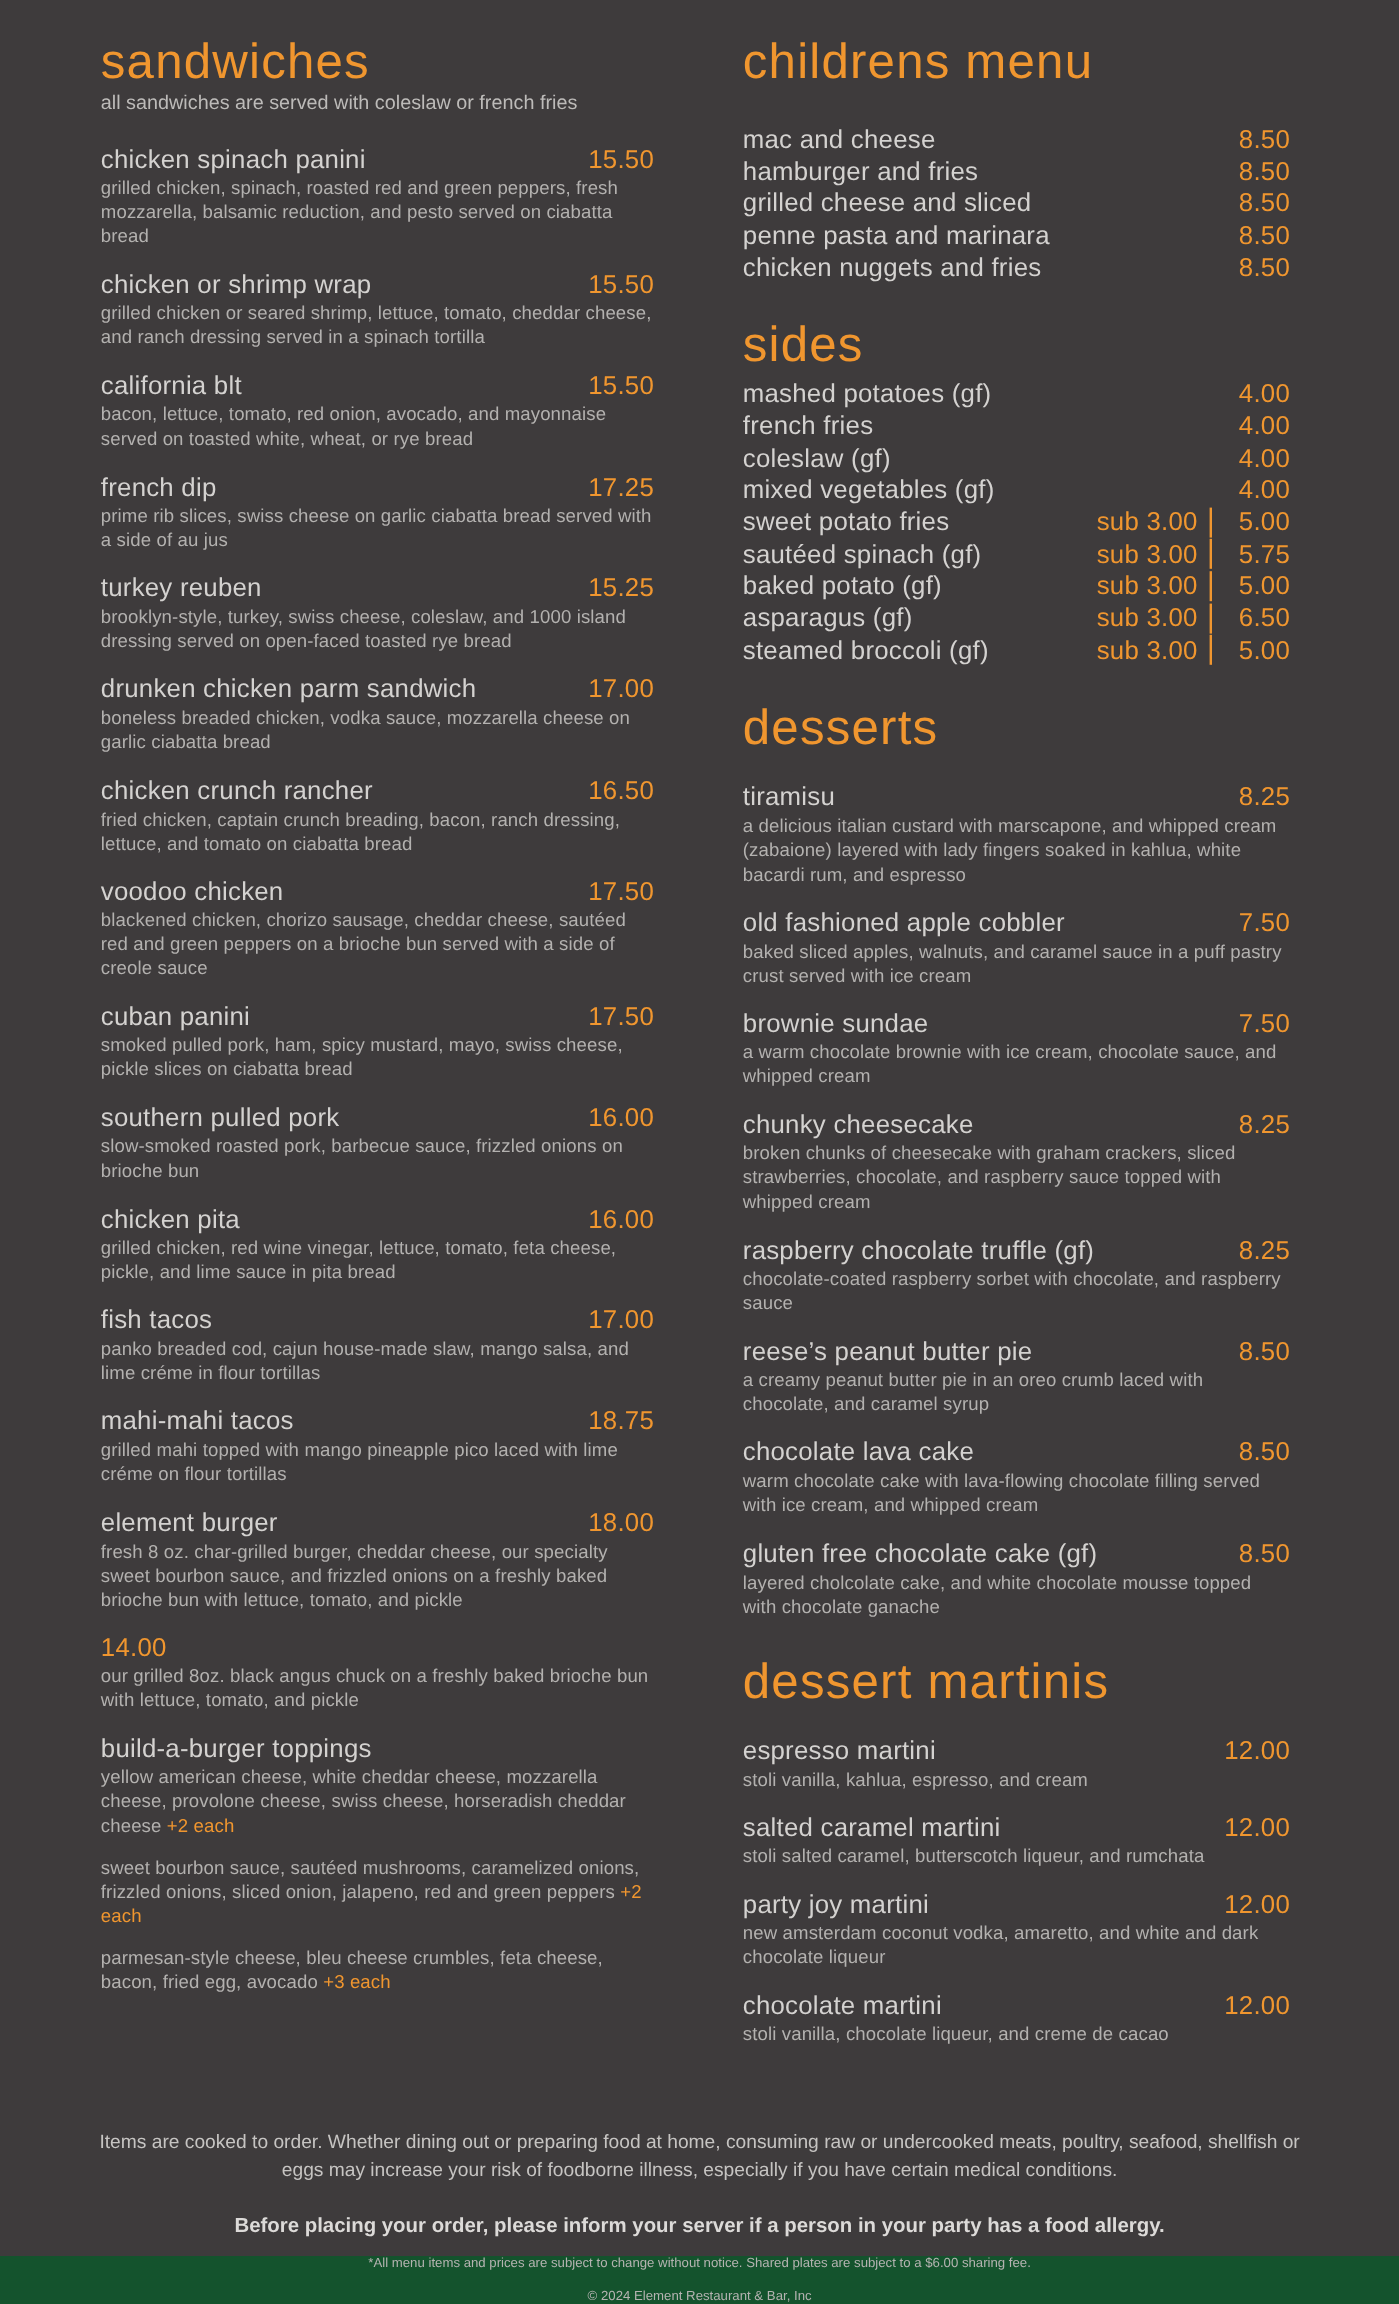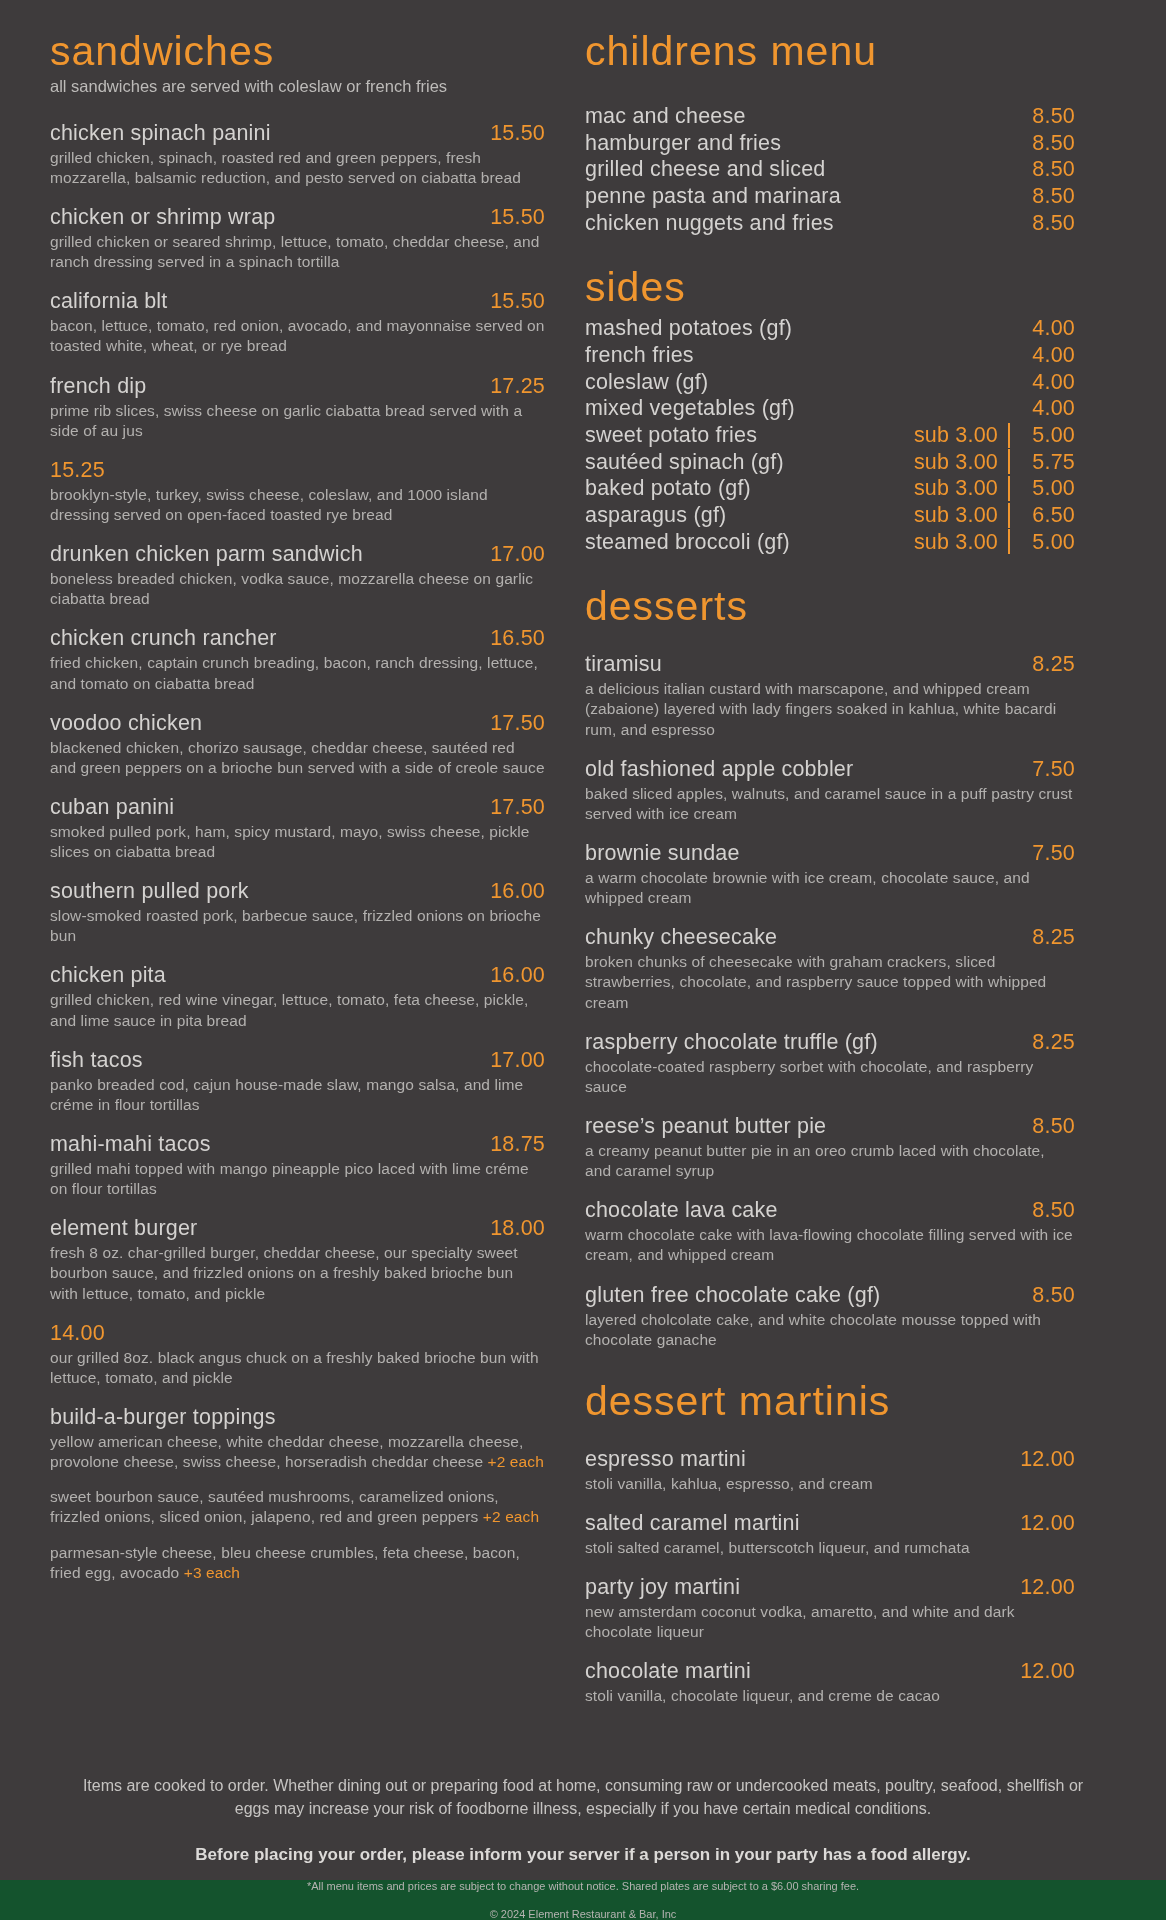--- a/index.html
+++ b/index.html
@@ -7,21 +7,21 @@
   body{
     width:1166px;height:1920px;position:relative;overflow:hidden;
     background:#3e3b3c;
     font-family:"Liberation Sans", sans-serif;
     -webkit-font-smoothing:antialiased;
   }
   .columns{display:flex;padding:30px 0 0 50px;}
   .col{box-sizing:border-box;}
   .col.left{width:495px;margin-right:40px;}
   .col.right{width:490px;}
-  .menu-section{margin-bottom:30px;}
+  .menu-section{margin-bottom:30px;margin-left:34px;}
   .section-title{
     font-size:41px;font-weight:400;line-height:1.05;margin:0;
     color:var(--accent);letter-spacing:1px;
   }
   .section-subtitle{margin:3px 0 0;font-size:16.5px;line-height:1.25;color:#bdbbb9;}
   .items{margin-top:24px;}
   .items.simple{margin-top:30px;}
   .items.sides{margin-top:6px;}
   .menu-item{margin-bottom:17px;}
   .items.simple .menu-item,.items.sides .menu-item{margin:0;}
@@ -79,20 +79,21 @@
           </div>
           <div class="menu-item">
             <div class="item-row">
               <span class="item-name">french dip</span>
               <span class="item-price">17.25</span>
             </div>
             <p class="item-desc">prime rib slices, swiss cheese on garlic ciabatta bread served with a side of au jus</p>
           </div>
           <div class="menu-item">
             <div class="item-row">
+              <span class="item-name">turkey reuben</span>
               <span class="item-price">15.25</span>
             </div>
             <p class="item-desc">brooklyn-style, turkey, swiss cheese, coleslaw, and 1000 island dressing served on open-faced toasted rye bread</p>
           </div>
           <div class="menu-item">
             <div class="item-row">
               <span class="item-name">drunken chicken parm sandwich</span>
               <span class="item-price">17.00</span>
             </div>
             <p class="item-desc">boneless breaded chicken, vodka sauce, mozzarella cheese on garlic ciabatta bread</p>

